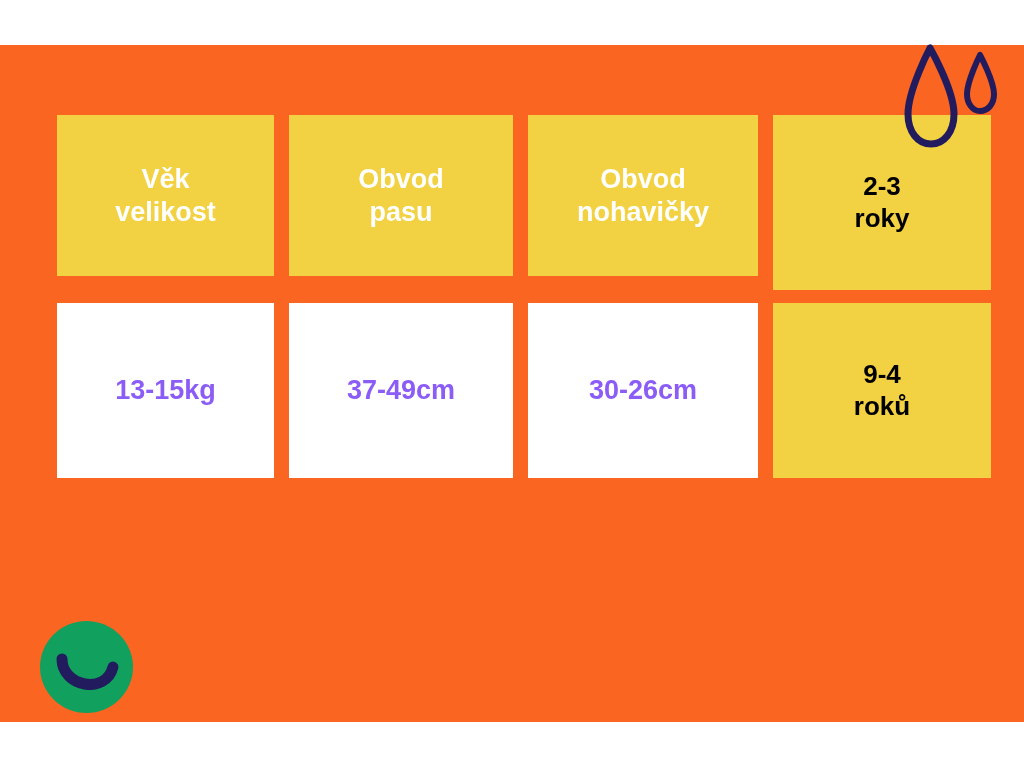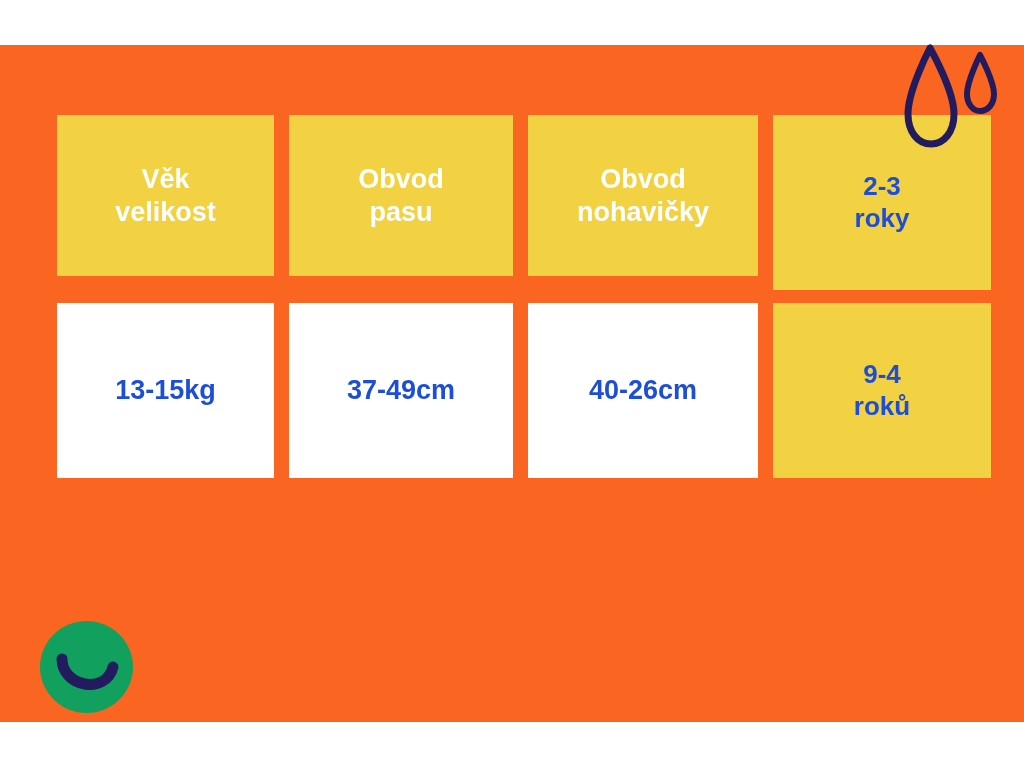--- a/index.html
+++ b/index.html
@@ -68,31 +68,31 @@
     color: #ffffff;
     font-weight: bold;
     font-size: 27px;
     height: 161px;
     align-self: start;
   }
 
   
   .cell.label {
     background: #f2d242;
-    color: #1d4ed8;
+    color: #000000;
     font-weight: bold;
     font-size: 26px;
     height: 175px;
     align-self: start;
   }
 
   
   .cell.value {
     background: #ffffff;
-    color: #1d4ed8;
+    color: #8b5cf6;
     font-weight: bold;
     font-size: 27px;
     height: 175px;
     align-self: start;
   }
 
   
   #droplets {
     position: absolute;
     left: 900px;
@@ -149,21 +149,21 @@
       <span class="cell-inner">2-3
 roky</span>
     </div>
     <div class="cell value">
       <span class="cell-inner">13-15kg</span>
     </div>
     <div class="cell value">
       <span class="cell-inner">37-49cm</span>
     </div>
     <div class="cell value">
-      <span class="cell-inner">40-26cm</span>
+      <span class="cell-inner">30-26cm</span>
     </div>
 
     <div class="cell label">
       <span class="cell-inner">9-4
 roků</span>
     </div>
 
   </div>
 
   <svg id="droplets" viewBox="0 0 110 120">

